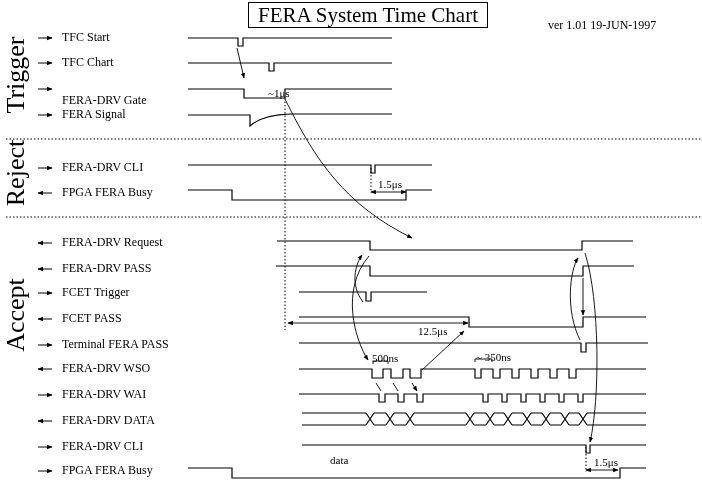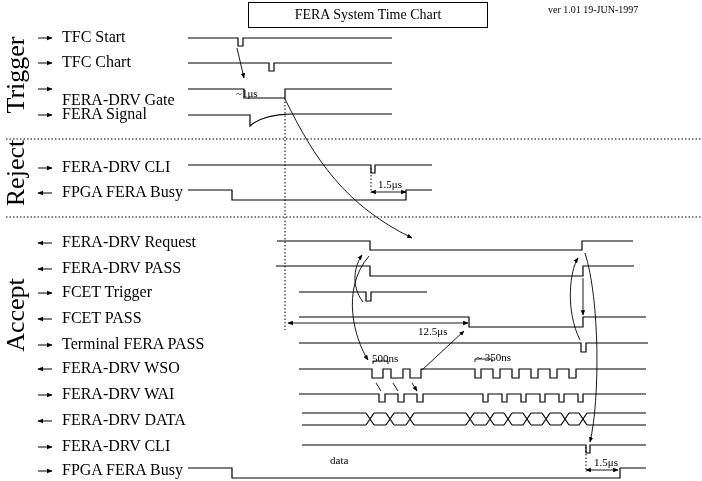--- a/index.html
+++ b/index.html
@@ -1,25 +1,25 @@
 <!DOCTYPE html>
 <html><head>
 <meta charset="utf-8">
 <style>
   html, body { margin: 0; padding: 0; background: #ffffff; }
   body { width: 702px; height: 481px; position: relative; overflow: hidden;
          font-family: "Liberation Serif", "DejaVu Serif", serif; color: #000; }
   #chart { position: absolute; left: 0; top: 0; }
   .title-box { position: absolute; left: 248px; top: 2px; width: 240px; height: 26px;
                border: 1px solid #000; box-sizing: border-box; text-align: center;
-               font-size: 14px; line-height: 24px; white-space: nowrap; }
-  .version { position: absolute; left: 548px; top: 4px; font-size: 10px; white-space: nowrap; }
+               font-size: 21px; line-height: 24px; white-space: nowrap; }
+  .version { position: absolute; left: 548px; top: 18px; font-size: 12px; white-space: nowrap; }
   .sec-label { position: absolute; font-size: 26px; transform: rotate(-90deg);
                transform-origin: center center; white-space: nowrap; text-align: center; }
-  .sig-label { position: absolute; font-size: 16px; white-space: nowrap; line-height: 14px; }
+  .sig-label { position: absolute; font-size: 12px; white-space: nowrap; line-height: 14px; }
   .note { position: absolute; font-size: 11px; white-space: nowrap; line-height: 12px; }
 </style>
 </head>
 <body>
 
 <svg id="chart" width="702" height="481" viewBox="0 0 702 481">
   <defs>
     <marker id="ah" viewBox="0 0 10 10" refX="9" refY="5" markerWidth="6" markerHeight="6" orient="auto-start-reverse">
       <path d="M0,1 L10,5 L0,9 z" fill="#000"></path>
     </marker>
@@ -124,19 +124,19 @@
     <div class="sig-label" style="left: 62px; top: 285px;">FCET Trigger</div>
     <div class="sig-label" style="left: 62px; top: 311px;">FCET PASS</div>
     <div class="sig-label" style="left: 62px; top: 337px;">Terminal FERA PASS</div>
     <div class="sig-label" style="left: 62px; top: 361px;">FERA-DRV WSO</div>
     <div class="sig-label" style="left: 62px; top: 387px;">FERA-DRV WAI</div>
     <div class="sig-label" style="left: 62px; top: 413px;">FERA-DRV DATA</div>
     <div class="sig-label" style="left: 62px; top: 439px;">FERA-DRV CLI</div>
     <div class="sig-label" style="left: 62px; top: 463px;">FPGA FERA Busy</div>
   </div>
 
-<div class="note" style="left:236px; top:87px;">~1μs</div>
+<div class="note" style="left:268px; top:87px;">~1μs</div>
 <div class="note" style="left:378px; top:178px;">1.5μs</div>
 <div class="note" style="left:386px; top:325px;margin-left:32px;">12.5μs</div>
 <div class="note" style="left:372px; top:352px;">500ns</div>
 <div class="note" style="left:476px; top:351px;">~ 350ns</div>
 <div class="note" style="left:330px; top:414px;margin-top:40px;">data</div>
 <div class="note" style="left:594px; top:456px;">1.5μs</div>
 
 </body></html>

